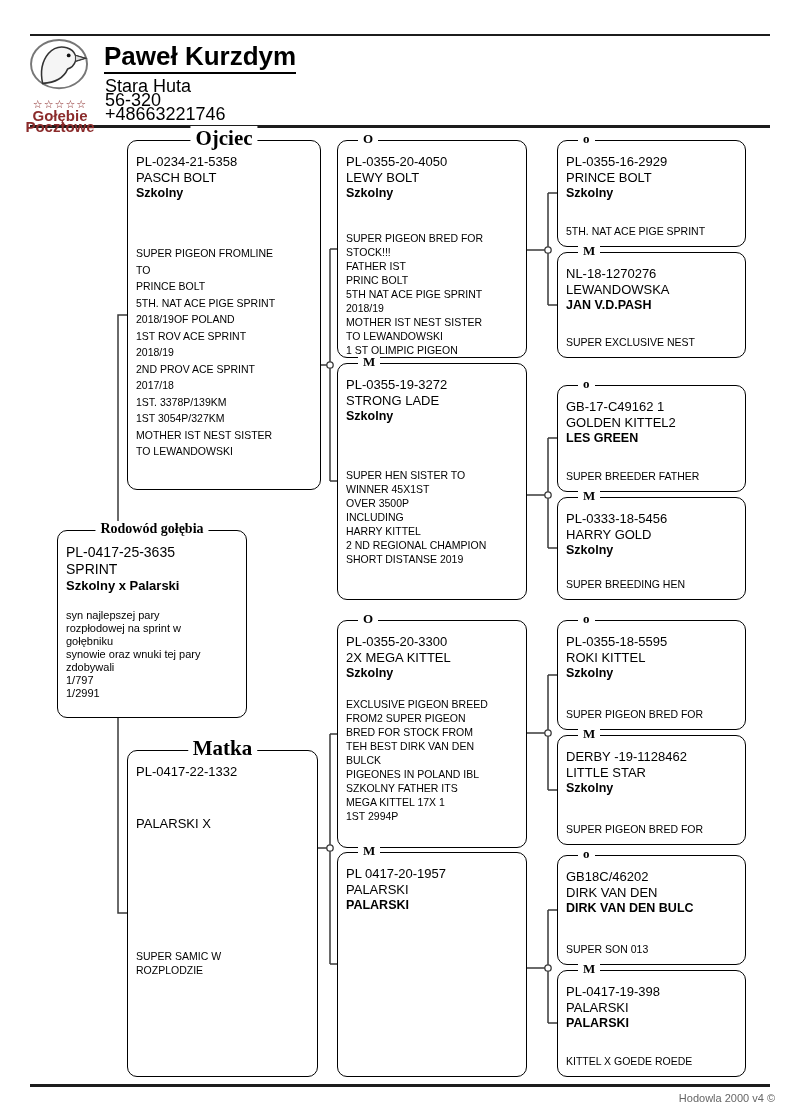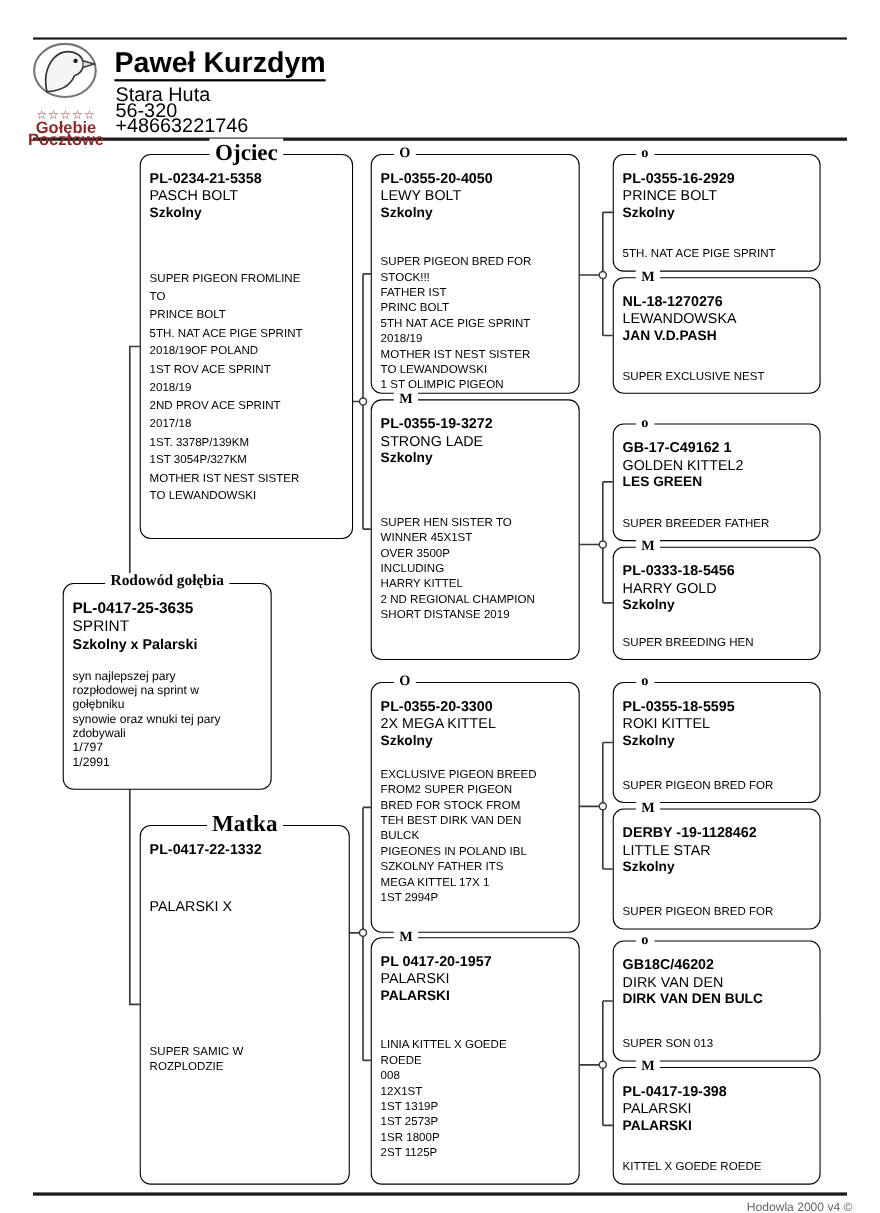--- a/index.html
+++ b/index.html
@@ -29,21 +29,21 @@
   .box .label{
     position:absolute;background:#fff;font-weight:bold;padding:0 5px;white-space:nowrap;
     font-family:"Liberation Serif","DejaVu Serif",serif;
   }
   .label-center{left:50%;transform:translateX(-50%);}
   .label-left{left:20px;}
   .label-lg{font-size:21px;top:-15px;}
   .label-md{font-size:14px;top:-10px;}
   .label-sm{font-size:13px;top:-10px;}
 
-  .ring{font-size:13px;line-height:16px;white-space:nowrap;font-weight:bold;}
+  .ring{font-size:13px;line-height:16px;white-space:nowrap;}
   .name{font-size:13px;line-height:16px;white-space:nowrap;}
   .strain{font-size:12.5px;font-weight:bold;line-height:15px;min-height:15px;white-space:nowrap;}
   .desc{font-size:10.5px;line-height:14px;white-space:pre-line;}
   .desc.lh-lg{line-height:16.5px;}
   .desc.gap{margin-top:30px;}
   .desc.gap-lg{margin-top:44px;}
   .desc.gap-sm{margin-top:16px;}
   .desc.bottom{margin-top:auto;padding-bottom:2px;}
 
   .subject .ring,.subject .name{font-size:14px;line-height:17px;}
@@ -196,28 +196,20 @@
 SZKOLNY FATHER ITS
 MEGA KITTEL 17X 1
 1ST 2994P</div>
   </div>
 
   <div class="box" style="left:337px;top:852px;width:190px;height:225px;">
     <span class="label label-sm label-left">M</span>
     <div class="ring">PL 0417-20-1957</div>
     <div class="name">PALARSKI</div>
     <div class="strain">PALARSKI</div>
-    <div class="desc gap">LINIA KITTEL X GOEDE
-ROEDE
-008
-12X1ST
-1ST 1319P
-1ST 2573P
-1SR 1800P
-2ST 1125P</div>
   </div>
 
   <div class="box" style="left:557px;top:140px;width:189px;height:107px;">
     <span class="label label-sm label-left">o</span>
     <div class="ring">PL-0355-16-2929</div>
     <div class="name">PRINCE BOLT</div>
     <div class="strain">Szkolny</div>
     <div class="desc bottom">5TH. NAT ACE PIGE SPRINT</div>
   </div>
 

